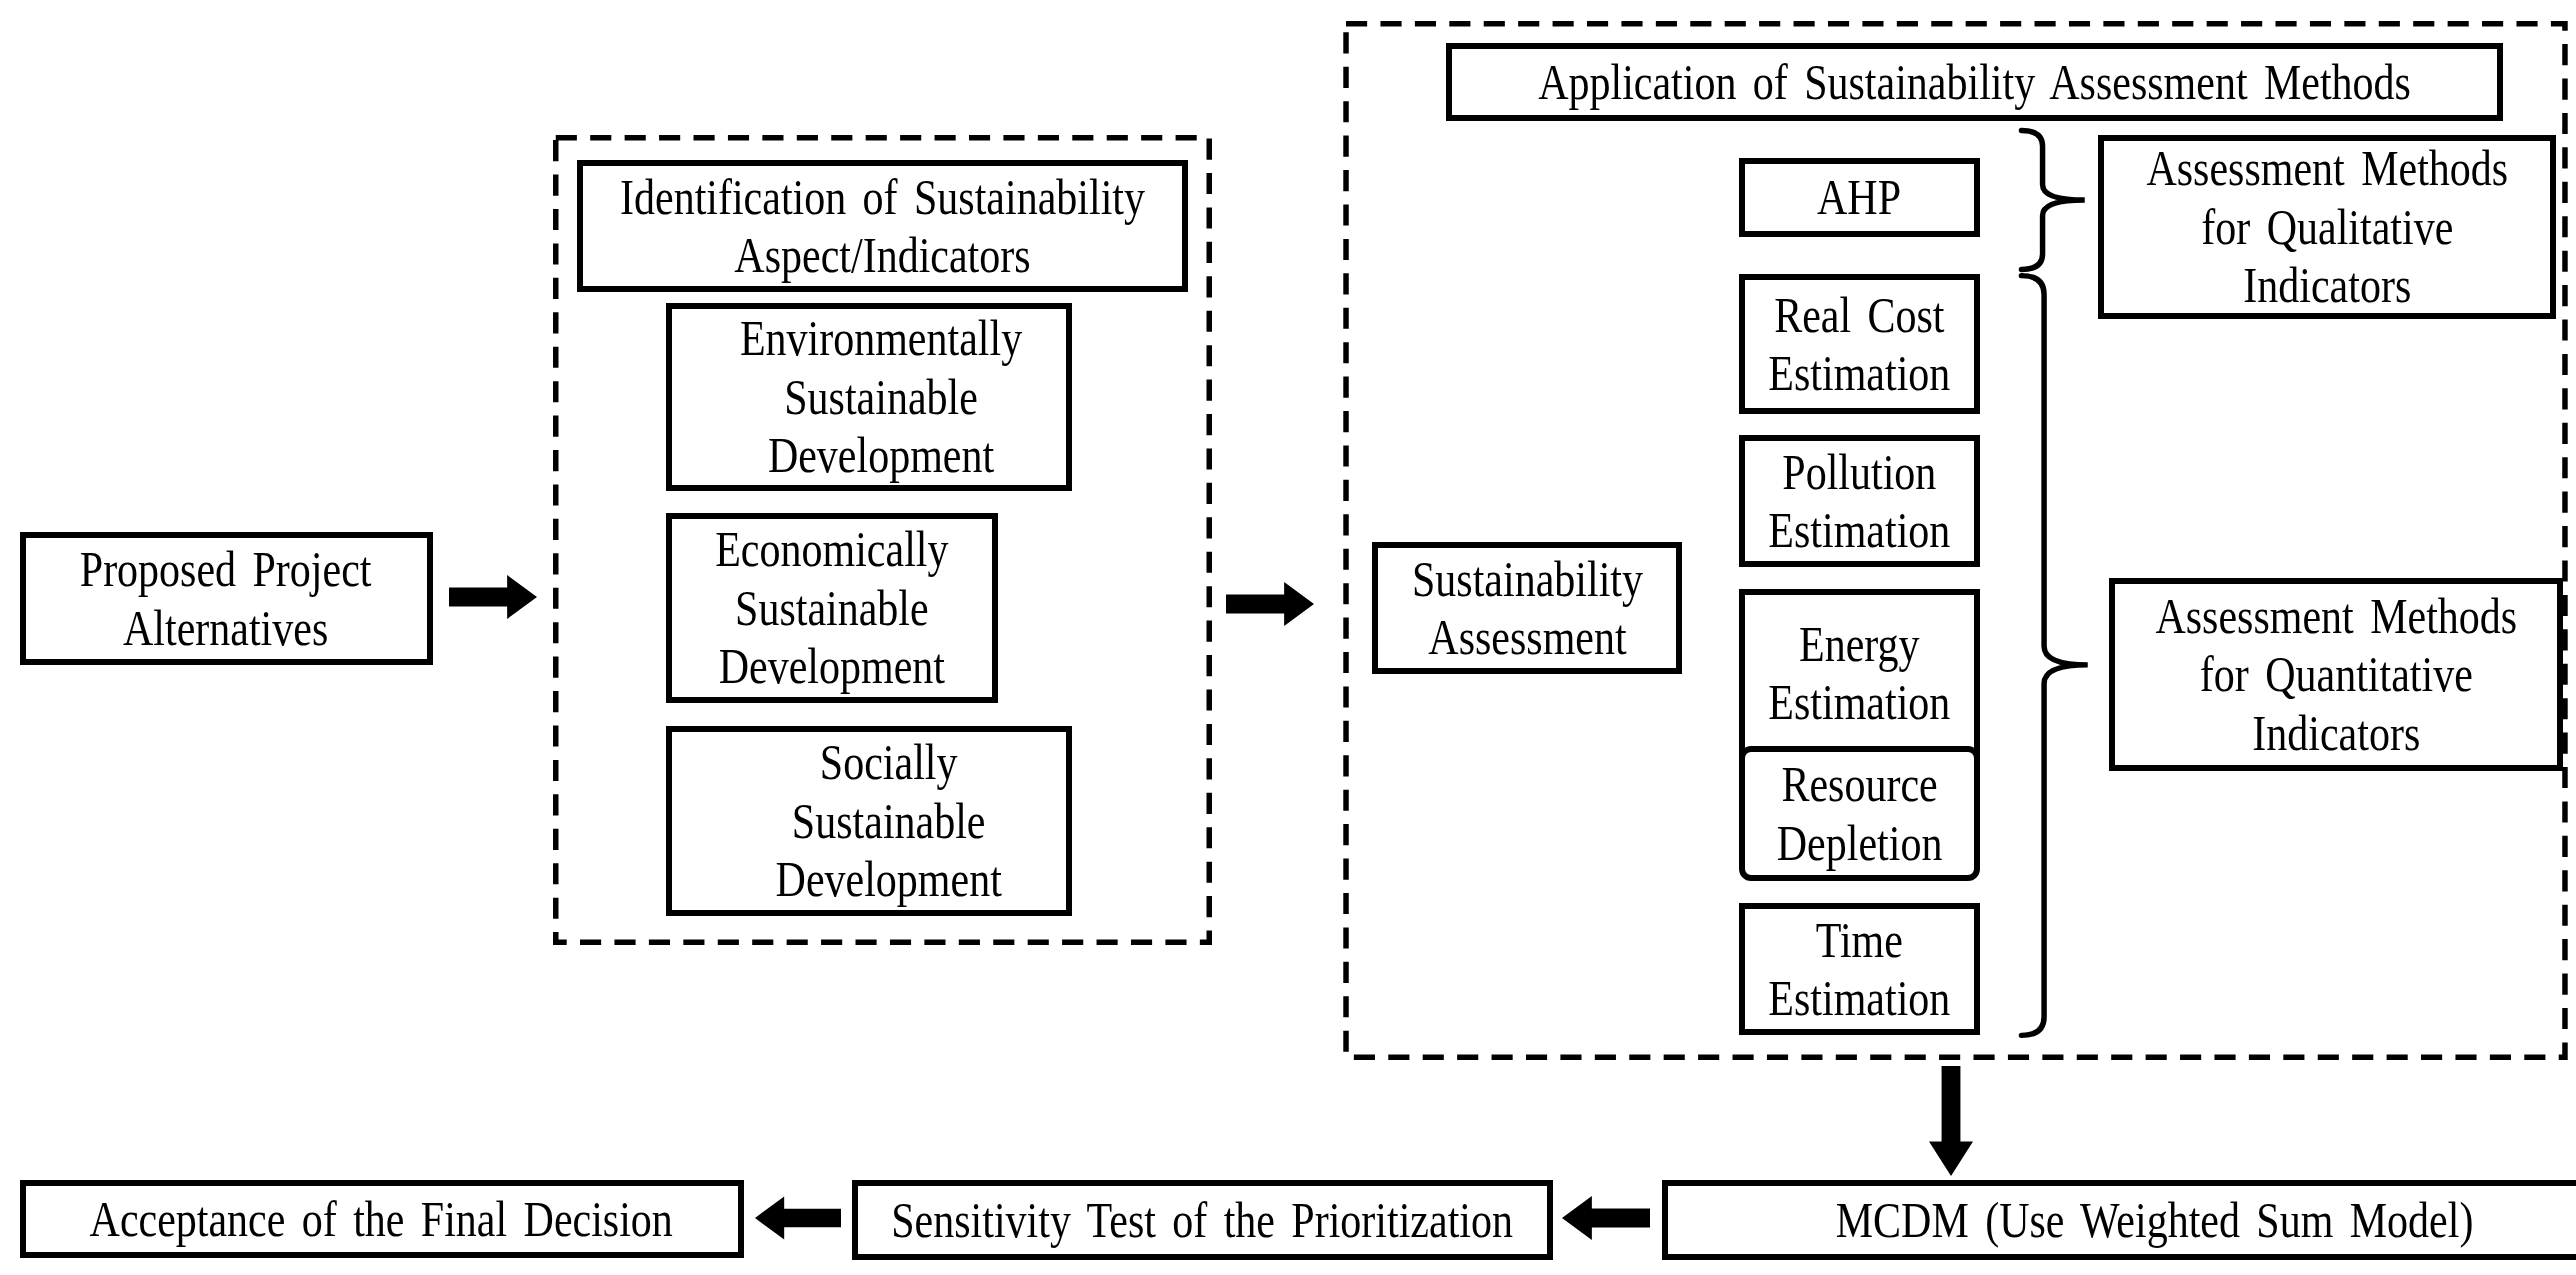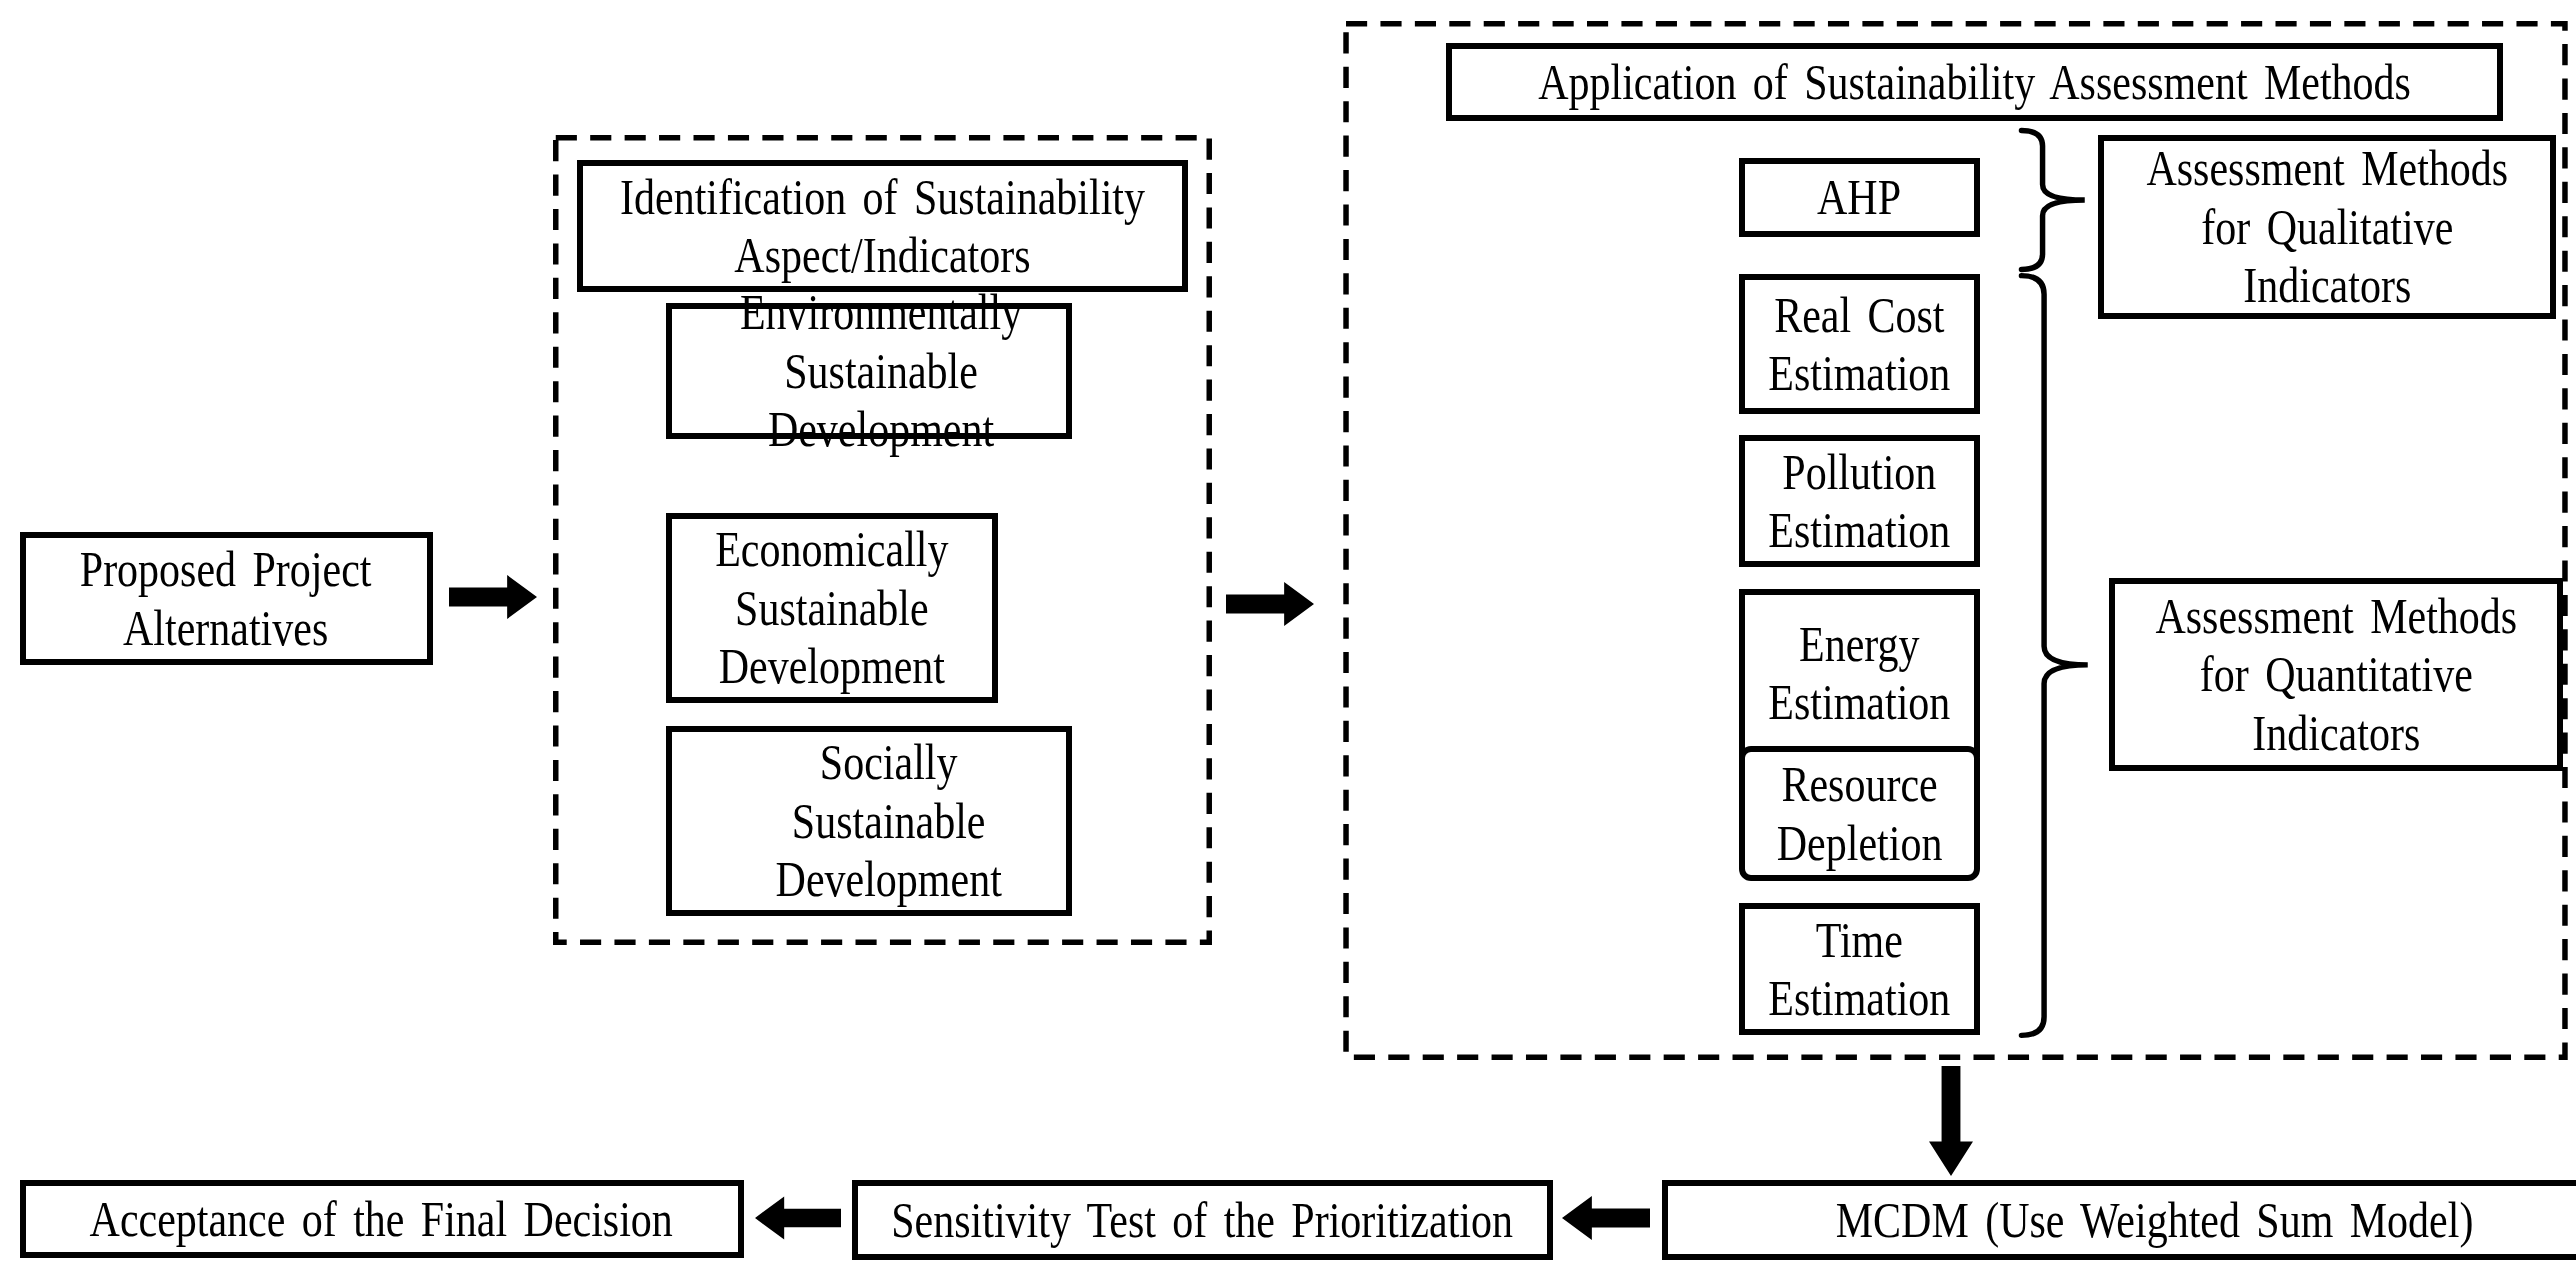--- a/index.html
+++ b/index.html
@@ -32,21 +32,21 @@
     <rect x="3.5" y="3.5" width="835" height="1028" fill="none" stroke="#000" stroke-width="7" stroke-dasharray="27 17"></rect>
   </svg>
 
   <div class="box" style="left:577px;top:160px;width:611px;height:132px;">
     <div class="lbl">
       <div>Identification of Sustainability</div>
       <div>Aspect/Indicators</div>
     </div>
   </div>
 
-  <div class="box" style="left:666px;top:303px;width:406px;height:136px;padding-left:24px;">
+  <div class="box" style="left:666px;top:303px;width:406px;height:188px;padding-left:24px;">
     <div class="lbl">
       <div>Environmentally</div>
       <div>Sustainable</div>
       <div>Development</div>
     </div>
   </div>
 
   <div class="box" style="left:666px;top:513px;width:332px;height:190px;justify-content:center;">
     <div class="lbl">
       <div>Economically</div>
@@ -70,20 +70,26 @@
   <svg class="abs" style="left:1343px;top:21px;" width="1225" height="1039" viewBox="0 0 1565 1328">
     <rect x="3.5" y="3.5" width="1558" height="1321" fill="none" stroke="#000" stroke-width="7" stroke-dasharray="27 17"></rect>
   </svg>
 
   <div class="box" style="left:1446px;top:43px;width:1057px;height:78px;">
     <div class="lbl">
       <div>Application of Sustainability Assessment Methods</div>
     </div>
   </div>
 
+  <div class="box" style="left:1372px;top:542px;width:310px;height:132px;">
+    <div class="lbl">
+      <div>Sustainability</div>
+      <div>Assessment</div>
+    </div>
+  </div>
 
   <div class="box" style="left:1739px;top:158px;width:241px;height:79px;">
     <div class="lbl">
       <div>AHP</div>
     </div>
   </div>
 
   <div class="box" style="left:1739px;top:274px;width:241px;height:140px;">
     <div class="lbl">
       <div>Real Cost</div>

